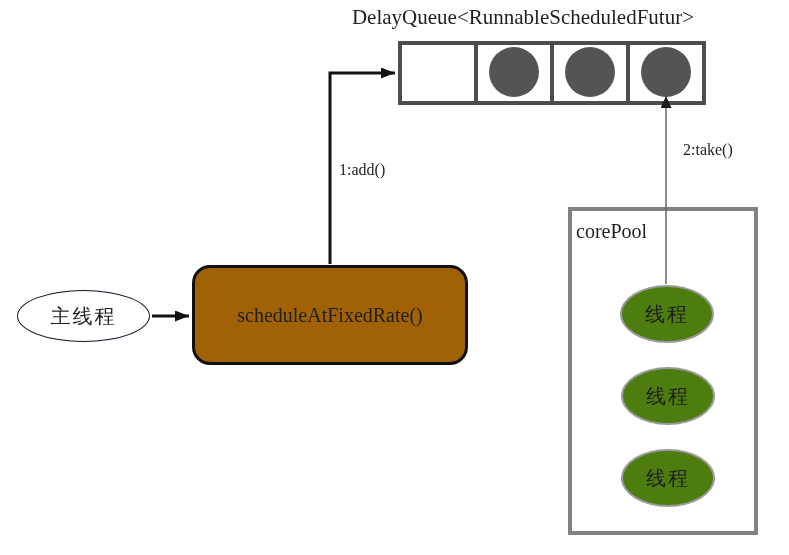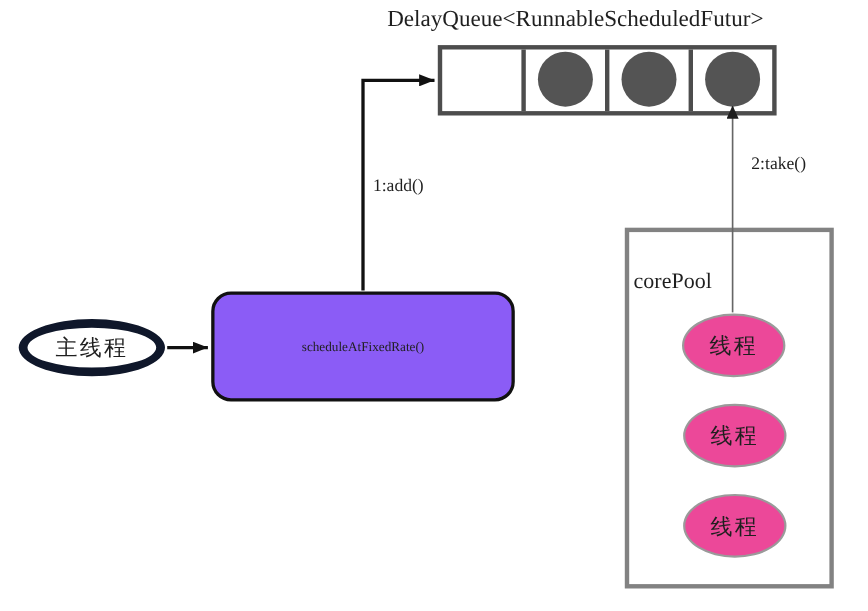--- a/index.html
+++ b/index.html
@@ -64,38 +64,38 @@
 
   
   .scheduler {
     position: absolute;
     left: 192px;
     top: 265px;
     width: 276px;
     height: 100px;
     border: 3px solid #111111;
     border-radius: 18px;
-    background: #8b5cf6;
+    background: #a16207;
     display: flex;
     flex-direction: column;
     align-items: center;
     justify-content: center;
-    font-size: 12px;
+    font-size: 20px;
     color: #1f1f1f;
     line-height: 29px;
   }
 
   
   .main-thread {
     position: absolute;
     left: 17px;
     top: 290px;
     width: 133px;
     height: 52px;
-    border: 8px solid #0f172a;
+    border: 1px solid #0f172a;
     border-radius: 50%;
     background: #ffffff;
     display: flex;
     align-items: center;
     justify-content: center;
     font-size: 20px;
     color: #1f1f1f;
     letter-spacing: 2px;
   }
 
@@ -108,29 +108,28 @@
     height: 328px;
     border: 4px solid #828282;
     background: #ffffff;
   }
   .pool-label {
     position: absolute;
     left: 4px;
     top: 9px;
     font-size: 20px;
     color: #1f1f1f;
-    margin-top: 25px;
   }
   .thread {
     position: absolute;
     width: 94px;
     height: 58px;
     border: 2px solid #9a9a9a;
     border-radius: 50%;
-    background: #ec4899;
+    background: #4d7c0f;
     display: flex;
     align-items: center;
     justify-content: center;
     font-size: 20px;
     color: #1f1f1f;
     letter-spacing: 2px;
   }
   .thread.t1 { left: 48px; top: 74px;  }
   .thread.t2 { left: 49px; top: 156px; }
   .thread.t3 { left: 49px; top: 238px; }

